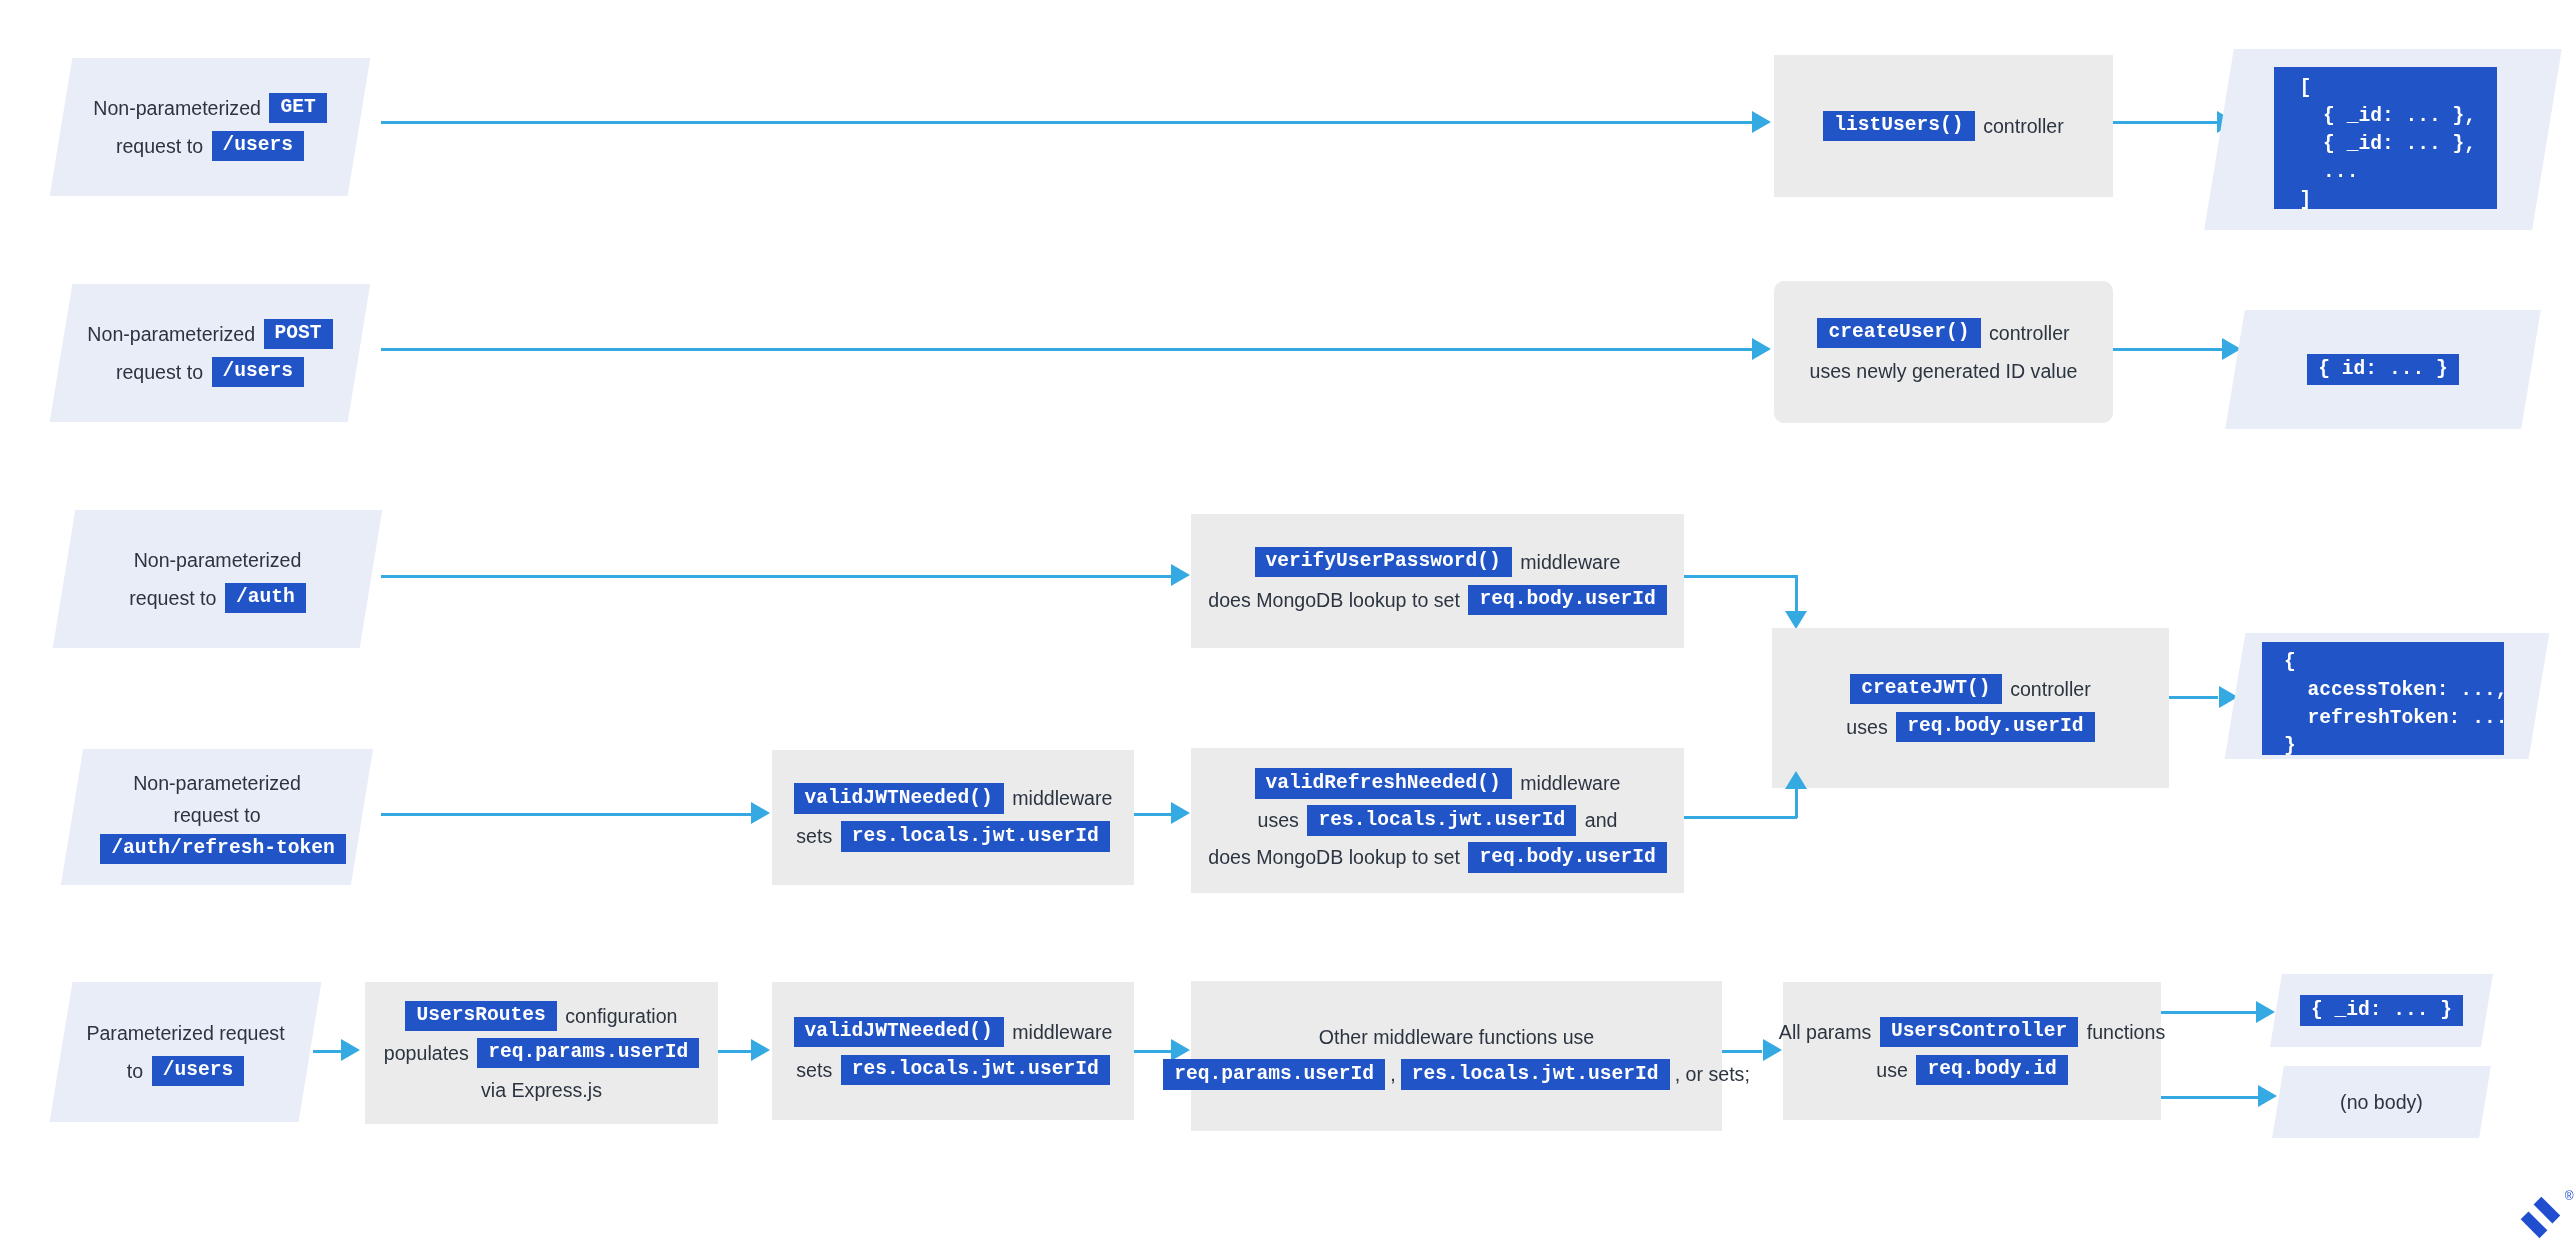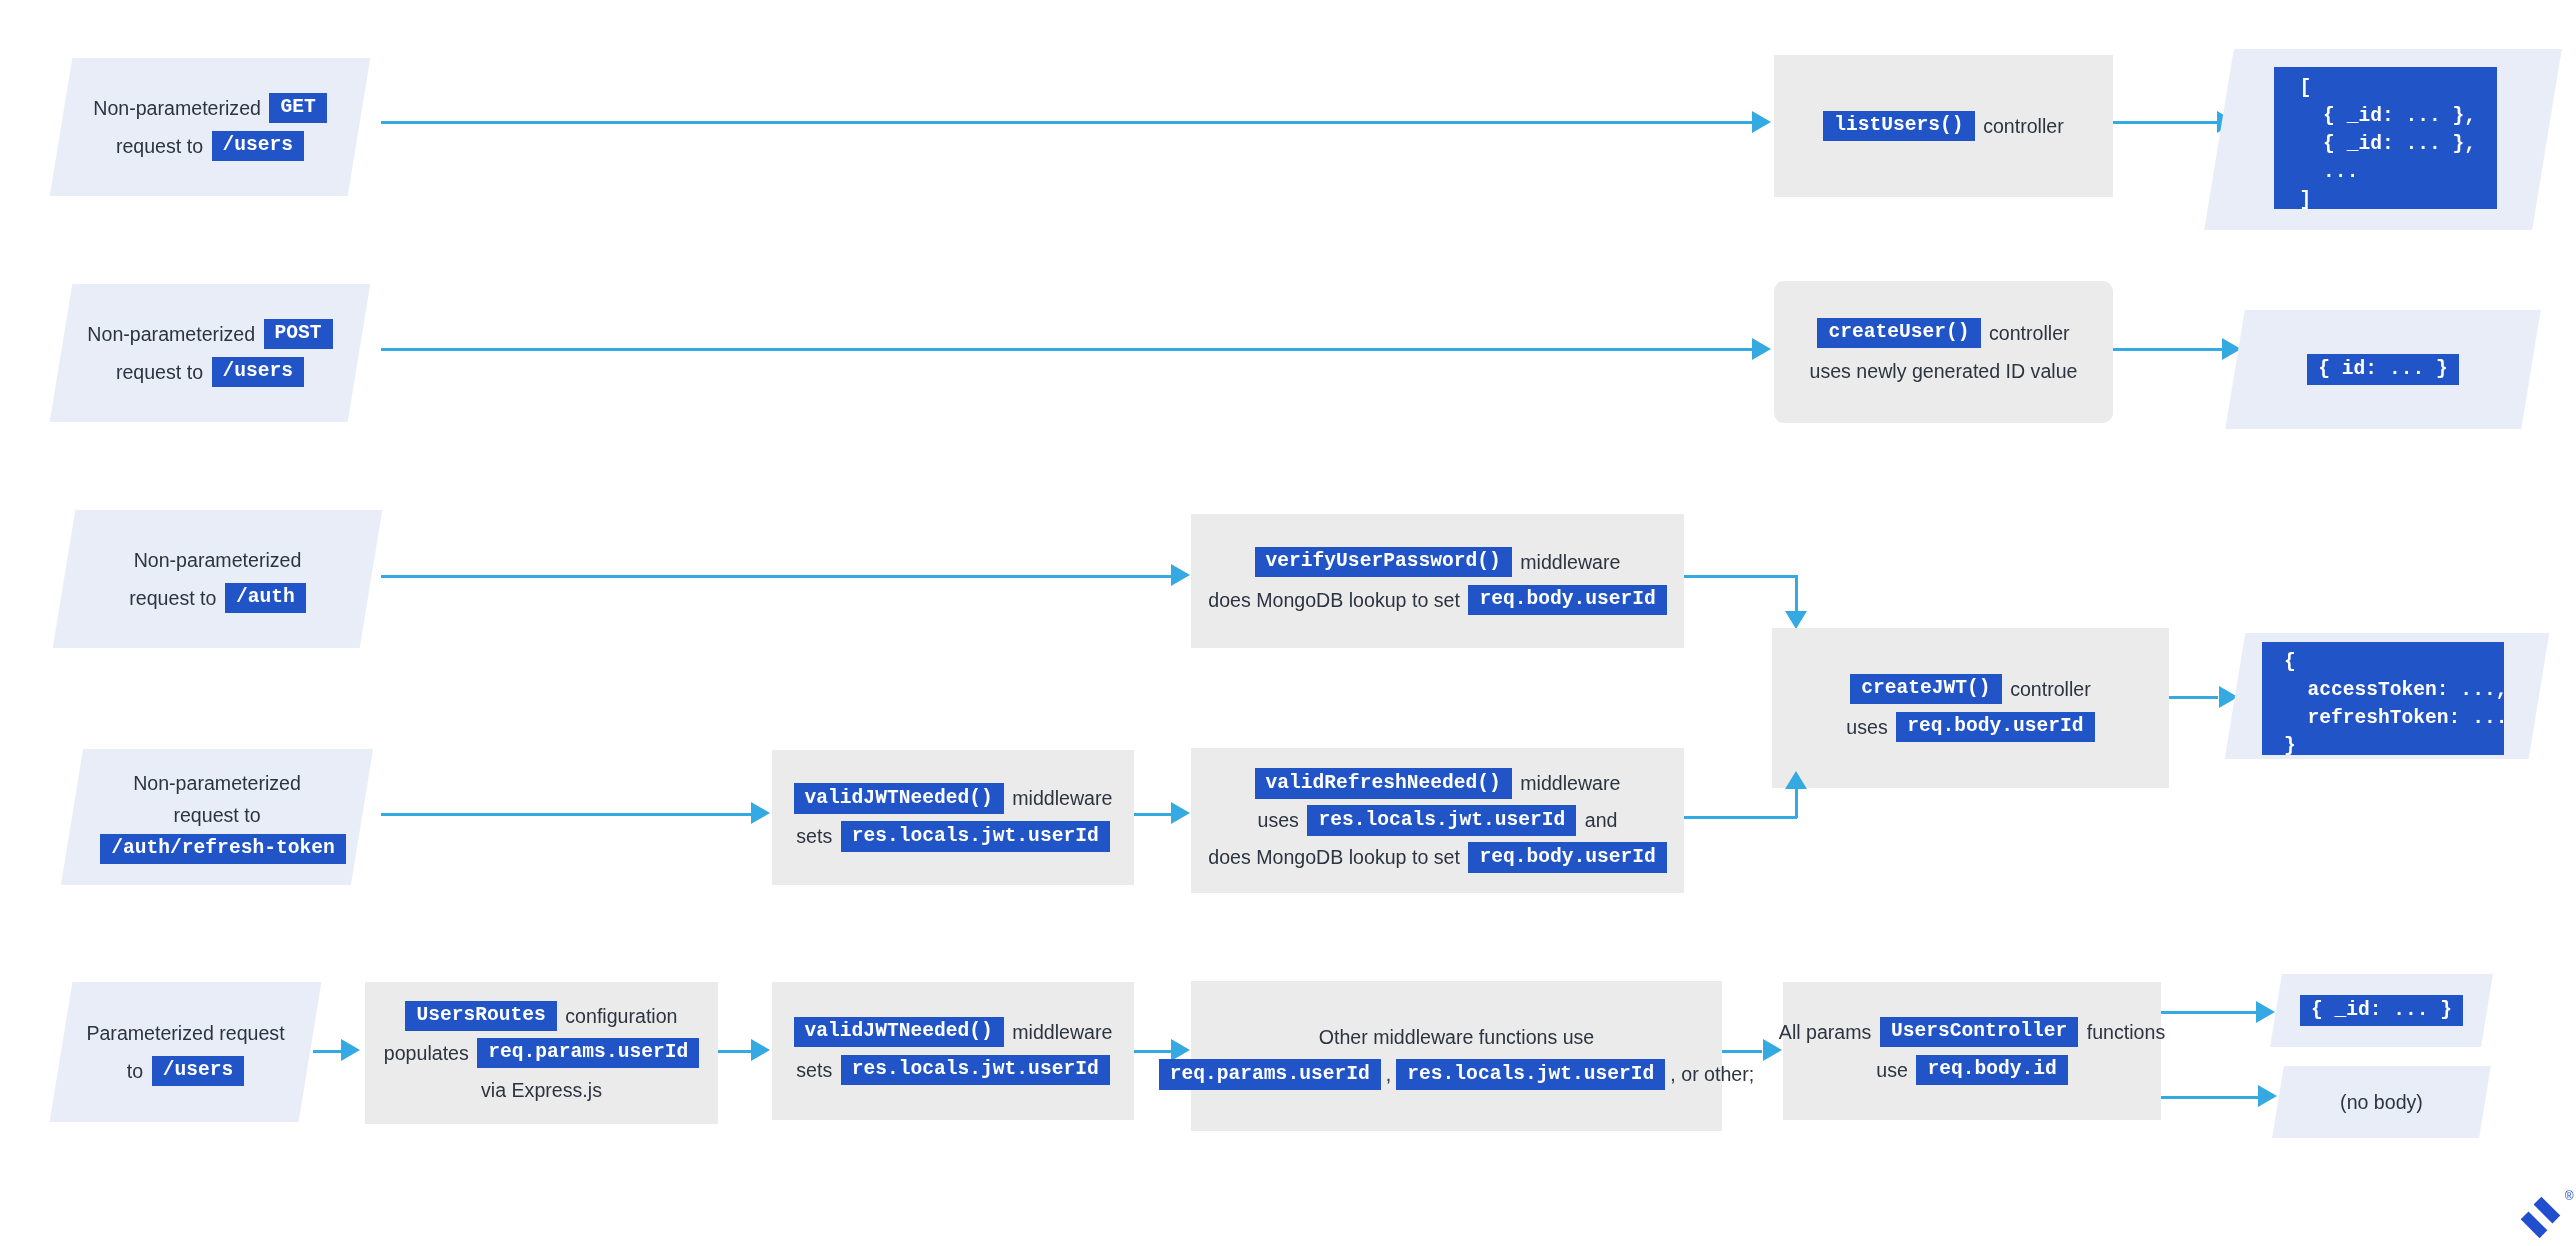--- a/index.html
+++ b/index.html
@@ -257,21 +257,21 @@
   <div class="ah-r" style="left:1171px;top:1039px;"></div>
 
   <div class="node gray" style="left:1191px;top:981px;width:531px;height:150px;">
     <div class="line" style="height:37px;">
       <span class="txt">Other middleware functions use</span>
     </div>
     <div class="line" style="height:37px;gap:5.1px;">
       <span class="chip">req.params.userId</span>
       <span class="txt">,</span>
       <span class="chip">res.locals.jwt.userId</span>
-      <span class="txt">, or other;</span>
+      <span class="txt">, or sets;</span>
     </div>
   </div>
 
   <div class="hline" style="left:1722px;top:1050px;width:40px;"></div>
   <div class="ah-r" style="left:1763px;top:1039px;"></div>
 
   <div class="node gray" style="left:1783px;top:982px;width:378px;height:138px;">
     <div class="line">
       <span class="txt">All params</span>
       <span class="chip">UsersController</span>

